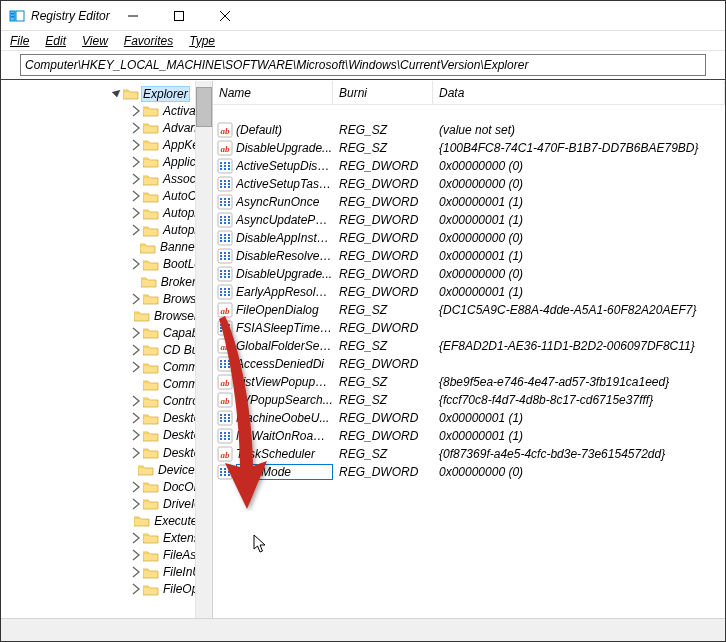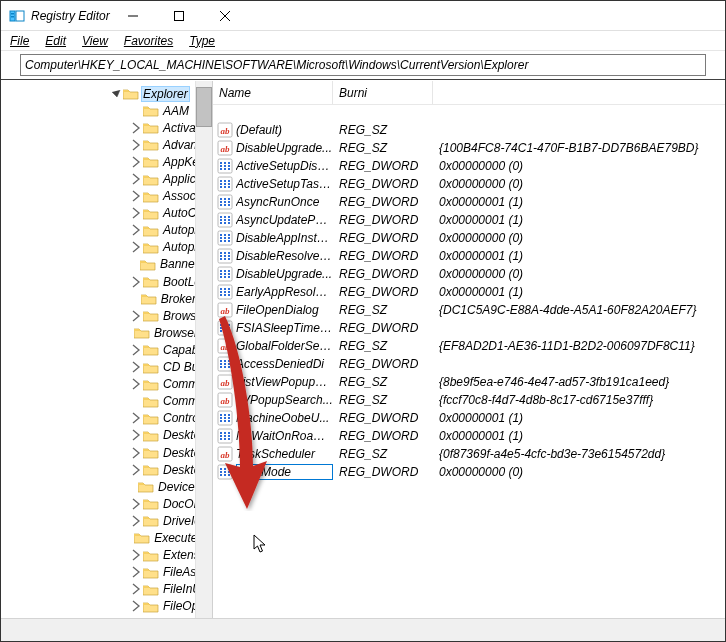--- a/index.html
+++ b/index.html
@@ -217,29 +217,20 @@
               </svg>
             </span>
             <span class="folder">
               <svg width="16" height="13">
                 <use href="#folder-ic"></use>
               </svg>
             </span>
             <span class="label">Explorer</span>
           </div>
           <div class="node" style="padding-left: 126px;">
-            <span class="exp"></span>
-            <span class="folder">
-              <svg width="16" height="13">
-                <use href="#folder-ic"></use>
-              </svg>
-            </span>
-            <span class="label">AAM</span>
-          </div>
-          <div class="node" style="padding-left: 126px;">
             <span class="exp">
               <svg width="14" height="14">
                 <use href="#expand-closed"></use>
               </svg>
             </span>
             <span class="folder">
               <svg width="16" height="13">
                 <use href="#folder-ic"></use>
               </svg>
             </span>
@@ -589,30 +580,32 @@
       <div class="vscroll">
         <div style="flex:0 0 6px"></div>
         <div class="vthumb" style="height:40px"></div>
       </div>
     </div>
 
     <div class="listpane">
       <div class="cols">
         <div class="col name">Name</div>
         <div class="col type">Burni</div>
+        <div class="col data">Data</div>
       </div>
       <div class="rows" id="rows">
           <div class="row">
             <span class="icon">
               <svg width="16" height="16">
                 <use href="#val-sz"></use>
               </svg>
             </span>
             <span class="c-name">(Default)</span>
             <span class="c-type">REG_SZ</span>
+            <span class="c-data">(value not set)</span>
           </div>
           <div class="row">
             <span class="icon">
               <svg width="16" height="16">
                 <use href="#val-sz"></use>
               </svg>
             </span>
             <span class="c-name">DisableUpgrade...</span>
             <span class="c-type">REG_SZ</span>
             <span class="c-data">{100B4FC8-74C1-470F-B1B7-DD7B6BAE79BD}</span>

